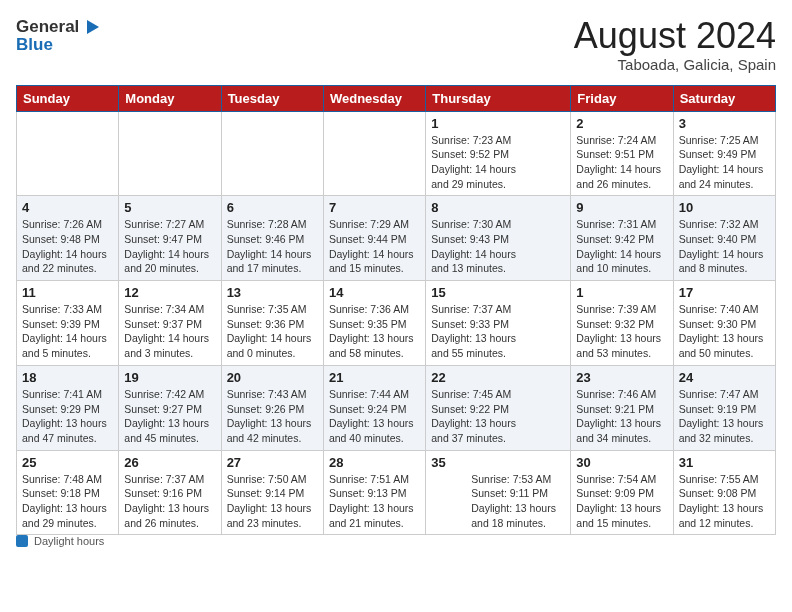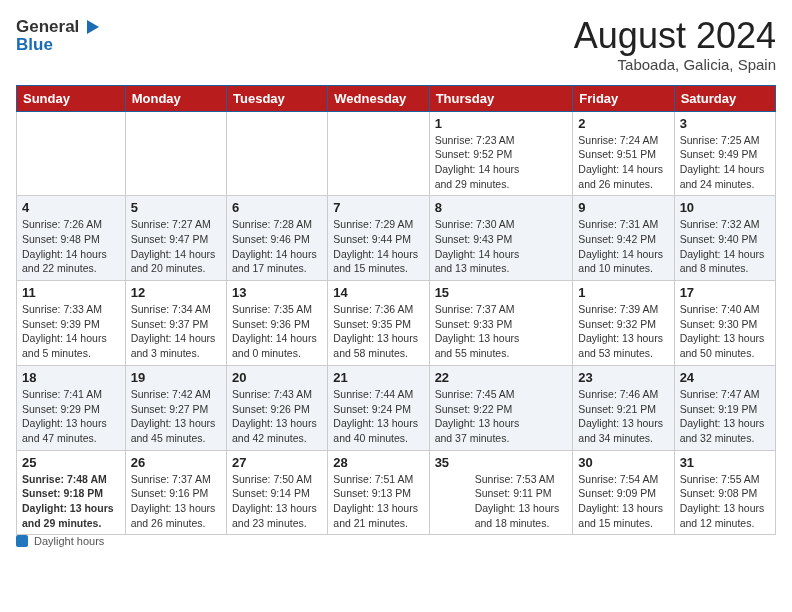--- a/index.html
+++ b/index.html
@@ -299,21 +299,21 @@
           <div class="day-num">24</div>
           <div class="day-info" style="white-space: pre-line;">Sunrise: 7:47 AM
 Sunset: 9:19 PM
 Daylight: 13 hours
 and 32 minutes.</div>
         </td>
       </tr>
       <tr>
         <td>
           <div class="day-num">25</div>
-          <div class="day-info" style="white-space: pre-line; font-weight: bold;">Sunrise: 7:48 AM
+          <div class="day-info" style="white-space: pre-line;">Sunrise: 7:48 AM
 Sunset: 9:18 PM
 Daylight: 13 hours
 and 29 minutes.</div>
         </td>
         <td>
           <div class="day-num">26</div>
           <div class="day-info" style="white-space: pre-line;">Sunrise: 7:37 AM
 Sunset: 9:16 PM
 Daylight: 13 hours
 and 26 minutes.</div>

